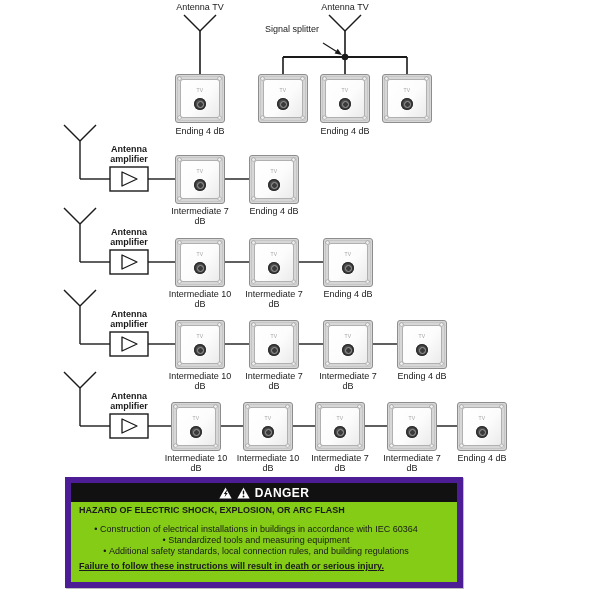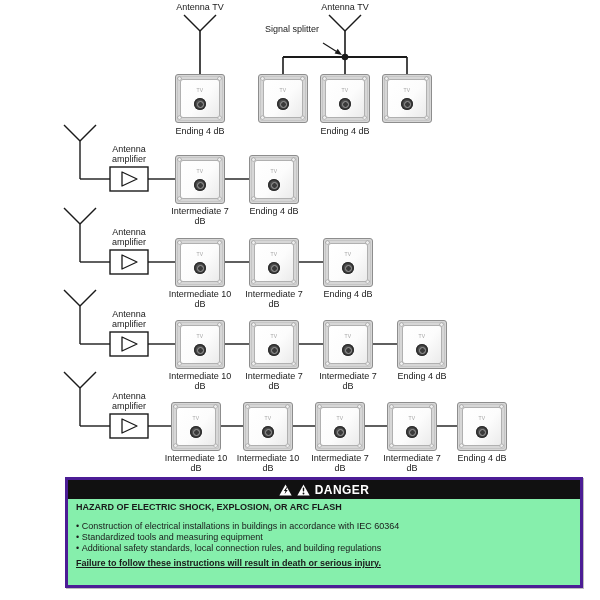--- a/index.html
+++ b/index.html
@@ -2,50 +2,50 @@
 <html><head>
 <meta charset="utf-8">
 <style>
   html,body{margin:0;padding:0;background:#fff;}
   #canvas{
     position:relative;width:600px;height:600px;background:#fff;overflow:hidden;
     font-family:"Liberation Sans",sans-serif;color:#1a1a1a;
   }
   #wires{position:absolute;left:0;top:0;}
   .lbl{position:absolute;font-size:9px;line-height:10px;text-align:center;color:#1a1a1a;}
-  .amp-lbl div{font-size:9px;line-height:9.5px;text-align:center;}
+  .amp-lbl div{font-size:9px;line-height:9.5px;text-align:center;font-weight:bold;}
   
   .socket{position:absolute;width:50px;height:49px;}
   .frame{position:absolute;inset:0;background:#d7d7d7;border:1px solid #8d8d8d;border-radius:3px;}
   .frame::before{content:"";position:absolute;inset:1px;border:1px solid #c6c6c6;border-radius:2px;}
   .screws{position:absolute;left:3px;top:3px;width:3px;height:3px;border-radius:50%;
     background:#f0f0f0;
     box-shadow:0 0 0 0.6px #9a9a9a,
       40px 0 0 0 #f0f0f0,40px 0 0 0.6px #9a9a9a,
       0 39px 0 0 #f0f0f0,0 39px 0 0.6px #9a9a9a,
       40px 39px 0 0 #f0f0f0,40px 39px 0 0.6px #9a9a9a;}
   .plate{position:absolute;left:5px;top:5px;right:5px;bottom:5px;border-radius:3px;
     background:linear-gradient(130deg,#ffffff 0%,#fcfcfc 55%,#ebebeb 100%);
     border:1px solid #b0b0b0;}
   .tvlabel{position:absolute;top:7px;left:0;right:0;text-align:center;
     font-size:5px;color:#a6a6a6;letter-spacing:.4px;}
   .conn{position:absolute;left:50%;top:18px;margin-left:-6px;width:12px;height:12px;
     border-radius:50%;background:#4c4c4c;box-shadow:inset 0 0 0 1.5px #2e2e2e;}
   .conn::after{content:"";position:absolute;left:2.5px;top:2.5px;width:7px;height:7px;
     border-radius:50%;background:#3a3a3a;border:1.5px solid #9c9c9c;box-sizing:border-box;}
   
-  #danger{position:absolute;left:65px;top:477px;width:518px;height:111px;
-    border:3px solid #4c1d95;box-shadow:1px 1px 0 #bdbdbd;background:#86efac;box-sizing:border-box;}
+  #danger{position:absolute;left:65px;top:477px;width:398px;height:111px;
+    border:6px solid #4c1d95;box-shadow:1px 1px 0 #bdbdbd;background:#84cc16;box-sizing:border-box;}
   #danger-bar{height:19px;background:#111;display:flex;align-items:center;justify-content:center;gap:5px;}
   #danger-bar .dtxt{color:#fff;font-weight:bold;font-size:12px;letter-spacing:.4px;}
   #danger-bar svg{display:block;}
   #danger-body{padding:3px 24px 0 8px;font-size:9px;line-height:11px;}
   .d-title{font-weight:bold;margin-bottom:4px;}
   .d-para{margin-bottom:4px;}
-  .d-bullets{margin:8px 0 4px 0;padding:0;list-style:none;}
+  .d-bullets{margin:8px 0 4px 0;padding:0;list-style:none;text-align:center;}
   .d-bullets li::before{content:"\2022\00a0";}
   .d-footer{font-weight:bold;text-decoration:underline;}
 </style>
 </head>
 <body>
 
 <div id="canvas">
   <svg id="wires" width="600" height="600">
       <g>
         <line x1="184" y1="15" x2="200" y2="31" stroke="#1a1a1a" stroke-width="1.4"></line>

